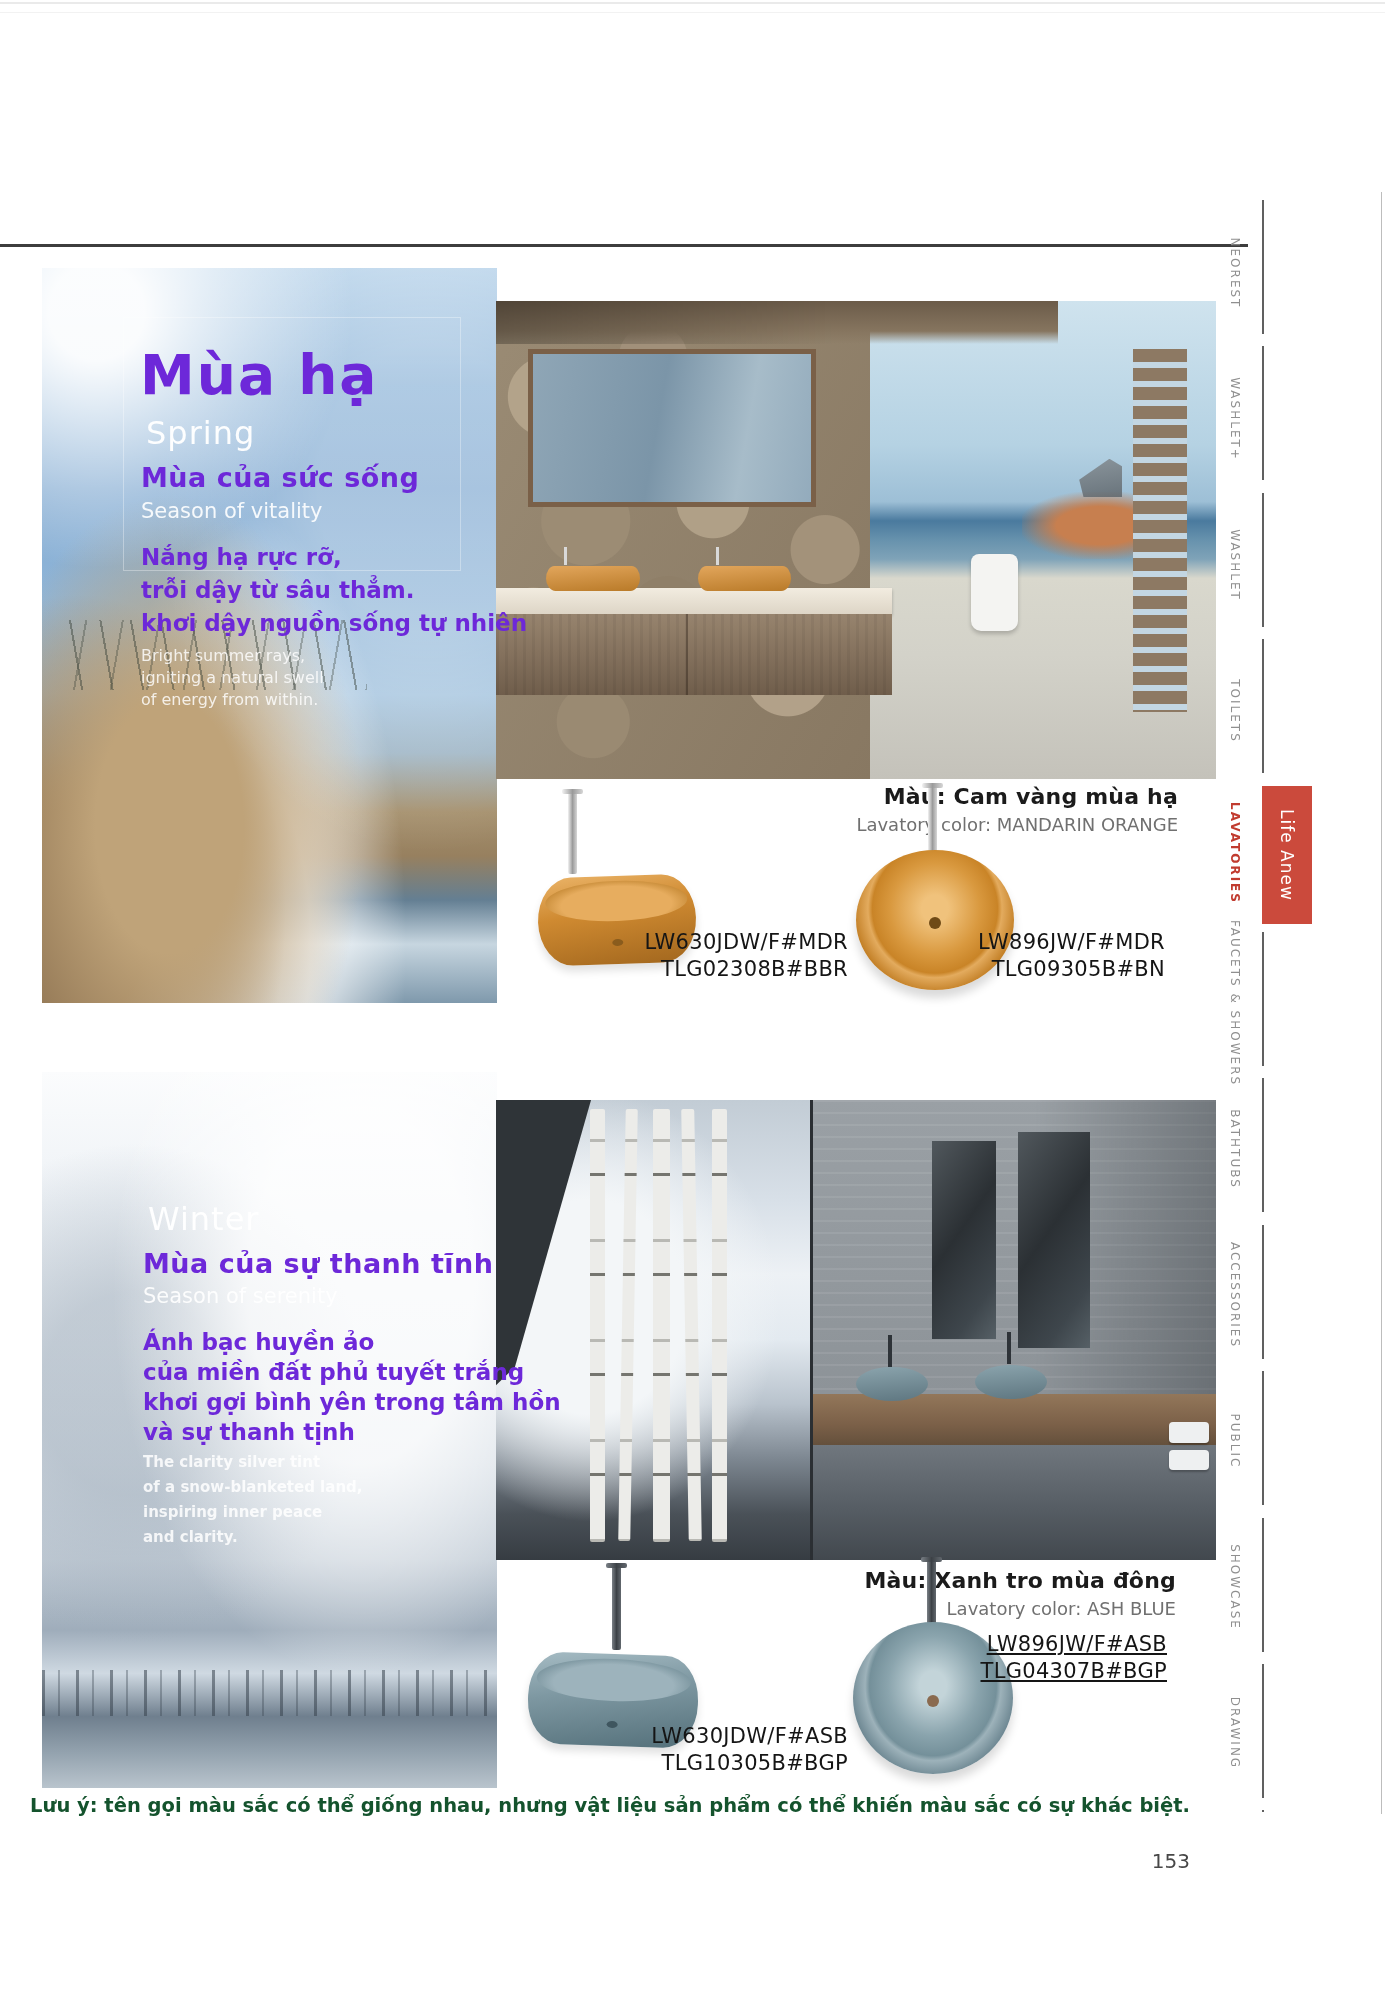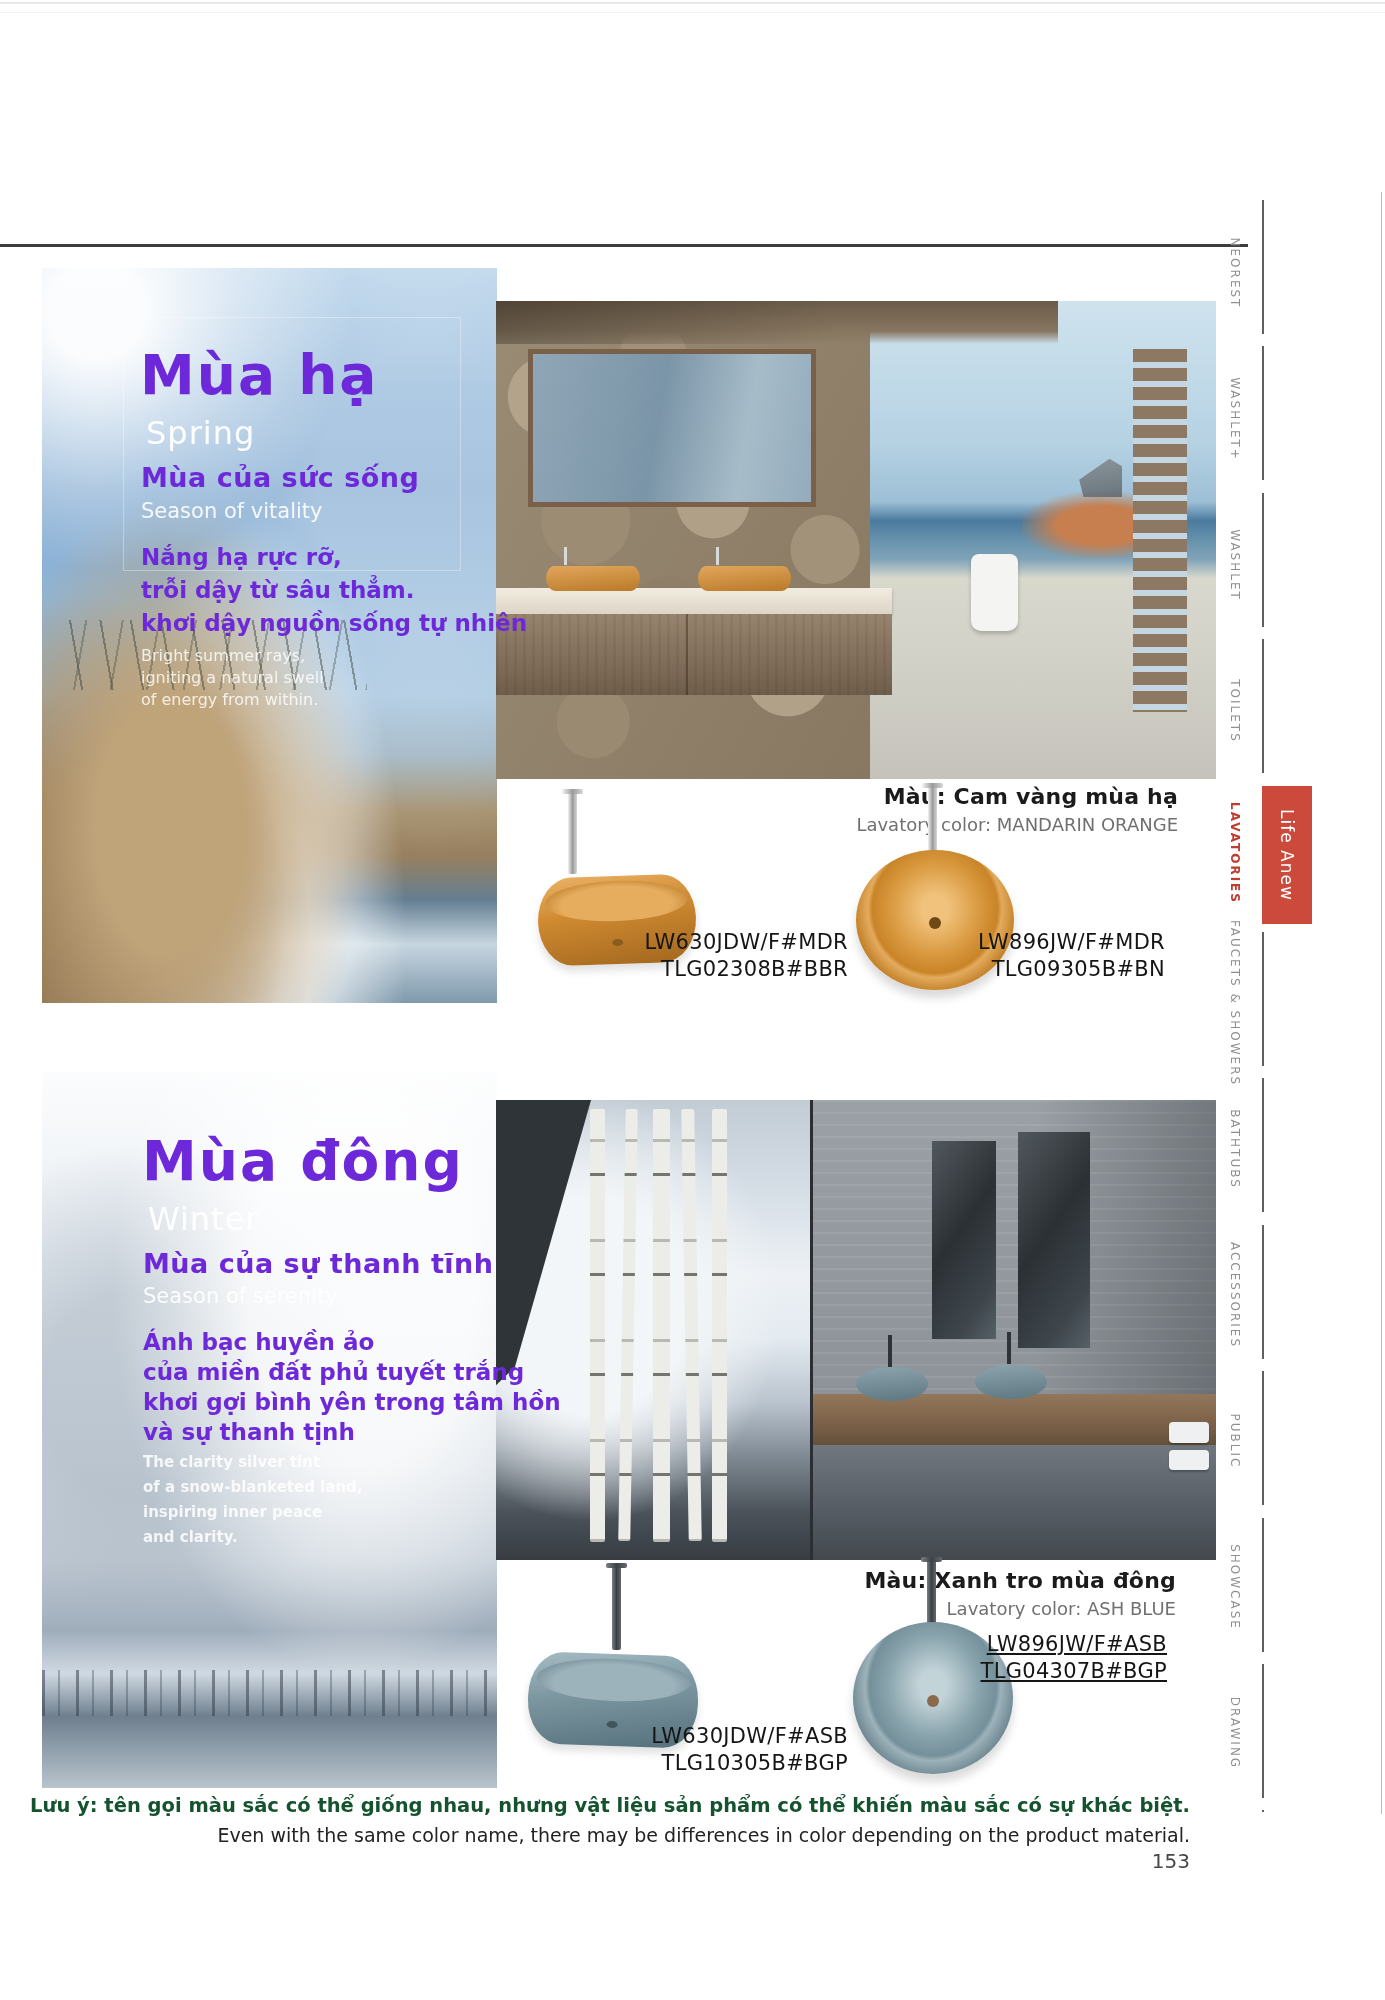--- a/index.html
+++ b/index.html
@@ -230,21 +230,20 @@
     <div class="wn-vanity"></div>
     <div class="wn-under"></div>
     <div class="wn-basin" style="left:50%;top:58%;"></div>
     <div class="wn-basin" style="left:66.5%;top:57.5%;"></div>
     <div class="wn-minifaucet" style="left:54.5%;top:51%;"></div>
     <div class="wn-minifaucet" style="left:71%;top:50.5%;"></div>
     <div class="wn-towel" style="top:70%;"></div>
     <div class="wn-towel" style="top:76%;"></div>
   </div>
 
-  <div class="abs t-white season-title" style="left:142px;top:1134px;">Mùa đông</div>
   <div class="abs season-sub" style="left:148px;top:1200px;">Winter</div>
   <div class="abs t-white theme-vi" style="left:143px;top:1248px;">Mùa của sự thanh tĩnh</div>
   <div class="abs theme-en" style="left:143px;top:1284px;">Season of serenity</div>
   <div class="abs t-white poem-vi w" style="left:143px;top:1327px;">
     <div>Ánh bạc huyền ảo</div>
     <div>của miền đất phủ tuyết trắng</div>
     <div>khơi gợi bình yên trong tâm hồn</div>
     <div>và sự thanh tịnh</div>
   </div>
   <div class="abs poem-en w" style="left:143px;top:1450px;">
@@ -291,17 +290,16 @@
   <div class="v-label" style="top:1003px;">FAUCETS &amp; SHOWERS</div>
   <div class="v-label" style="top:1149px;">BATHTUBS</div>
   <div class="v-label" style="top:1295px;">ACCESSORIES</div>
   <div class="v-label" style="top:1441px;">PUBLIC</div>
   <div class="v-label" style="top:1587px;">SHOWCASE</div>
   <div class="v-label" style="top:1733px;">DRAWING</div>
   <div class="tab-life">Life Anew</div>
 
   <div class="abs footer" style="right:195px;top:1794px;">
     <div class="vi">Lưu ý: tên gọi màu sắc có thể giống nhau, nhưng vật liệu sản phẩm có thể khiến màu sắc có sự khác biệt.</div>
-    <div class="en">Even with the same color name, there may be differences in color depending on the product material.</div>
   </div>
   <div class="abs pagenum" style="right:195px;top:1849px;">153</div>
 
 </div>
 
 </body></html>

